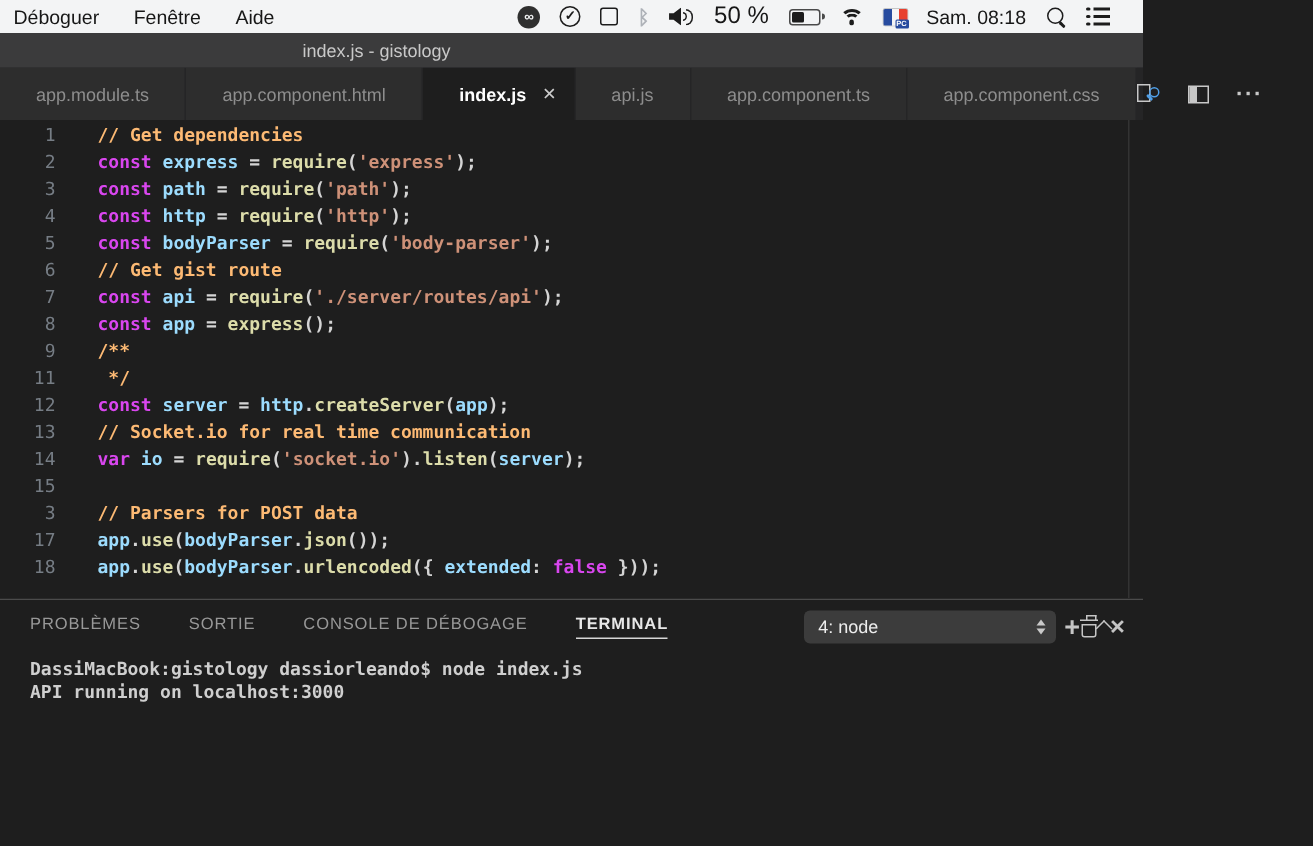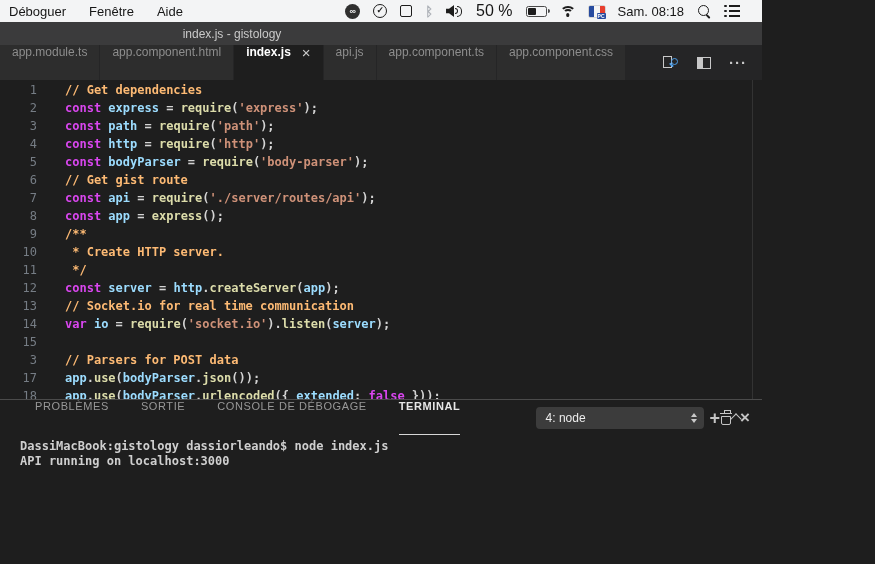--- a/index.html
+++ b/index.html
@@ -61,26 +61,26 @@
   .ico-spotlight::after { content:''; position:absolute; left:10px; top:10.5px; width:5px;
                           height:2px; background:#1c1c1c; border-radius:1px;
                           transform:rotate(45deg); transform-origin:0 0; }
   .ico-notif { display:inline-flex; flex-direction:column; gap:2.5px; }
   .ico-notif i { display:flex; align-items:center; gap:2.5px; }
   .ico-notif i::before { content:''; width:2.5px; height:2.5px; background:#1c1c1c; border-radius:50%; }
   .ico-notif i::after { content:''; width:11px; height:2px; background:#1c1c1c; }
 
   
   .titlebar { height:23px; flex:none; background:#3b3b3c; position:relative; }
-  .titlebar .title { position:absolute; left:232px; top:50%; transform:translate(-50%,-50%);
+  .titlebar .title { position:absolute; left:251px; top:50%; transform:translate(-50%,-50%);
                      color:#c9c9c9; font-size:12px; white-space:nowrap; }
 
   
   .tabbar { height:35px; flex:none; background:#252526; display:flex; align-items:stretch; }
-  .tab { display:flex; align-items:flex-start; padding:0 12px; background:#2d2d2d;
+  .tab { display:flex; align-items:center; padding:0 24px; background:#2d2d2d;
          color:#8d8d8d; font-size:12px; border-right:1px solid #252526; cursor:pointer;
          white-space:nowrap; }
   .tab.active { background:#1e1e1e; color:#ffffff; font-weight:700; padding-right:12px; }
   .tab-close { margin-left:11px; color:#cccccc; font-size:15px; font-weight:400; line-height:1;
                cursor:pointer; }
   .tab-actions { margin-left:auto; display:flex; align-items:center; gap:18px;
                  padding-right:15px; }
   .ico-findfile { position:relative; width:16px; height:14px; display:inline-block; }
   .ico-findfile .doc { position:absolute; left:0; top:0; width:9px; height:12px;
                        border:1.2px solid #c8c8c8; }
@@ -109,21 +109,21 @@
   .tok-vr { color:#9cdcfe; }
   .tok-fn { color:#dcdcaa;margin-top:44px; }
   .tok-st { color:#ce9178; }
   .tok-pl { color:#d4d4d4; }
   .editor-ruler { position:absolute; top:0; bottom:0; right:9px; width:0;
                   border-left:1px solid #333333; }
 
   
   .panel { flex:1; background:#1e1e1e; border-top:1px solid #4b4b4b; display:flex;
            flex-direction:column; }
-  .panel-header { height:35px; flex:none; display:flex; position:relative;padding-left:15px; }
+  .panel-header { height:35px; flex:none; display:flex; align-items:center; position:relative; }
   .panel-tabs { display:flex; gap:32px; padding-left:20px; font-size:11px;
                 letter-spacing:0.6px; color:#989898; font-weight:500; }
   .panel-tab { cursor:pointer; padding-bottom:3px; border-bottom:1px solid transparent; }
   .panel-tab.active { color:#e7e7e7; border-bottom-color:#d7d7d7; font-weight:700; }
   .panel-actions { position:absolute; right:12px; top:0; bottom:0; display:flex;
                    align-items:center; }
   .terminal-picker { width:168px; height:22px; background:#3c3c3c; border-radius:4px;
                      color:#ededed; font-size:12px; display:flex; align-items:center;
                      justify-content:space-between; padding:0 7px 0 10px; cursor:pointer;
                      margin-right:6px; }
@@ -230,21 +230,20 @@
     <div class="editor-ruler"></div>
   <div class="code-line"><span class="ln">1</span><span class="code-text"><span class="tok-cm">// Get dependencies</span></span></div>
       <div class="code-line"><span class="ln">2</span><span class="code-text"><span class="tok-kw">const </span><span class="tok-vr">express</span><span class="tok-pl"> = </span><span class="tok-fn">require</span><span class="tok-pl">(</span><span class="tok-st">'express'</span><span class="tok-pl">);</span></span></div>
       <div class="code-line"><span class="ln">3</span><span class="code-text"><span class="tok-kw">const </span><span class="tok-vr">path</span><span class="tok-pl"> = </span><span class="tok-fn">require</span><span class="tok-pl">(</span><span class="tok-st">'path'</span><span class="tok-pl">);</span></span></div>
       <div class="code-line"><span class="ln">4</span><span class="code-text"><span class="tok-kw">const </span><span class="tok-vr">http</span><span class="tok-pl"> = </span><span class="tok-fn">require</span><span class="tok-pl">(</span><span class="tok-st">'http'</span><span class="tok-pl">);</span></span></div>
       <div class="code-line"><span class="ln">5</span><span class="code-text"><span class="tok-kw">const </span><span class="tok-vr">bodyParser</span><span class="tok-pl"> = </span><span class="tok-fn">require</span><span class="tok-pl">(</span><span class="tok-st">'body-parser'</span><span class="tok-pl">);</span></span></div>
       <div class="code-line"><span class="ln">6</span><span class="code-text"><span class="tok-cm">// Get gist route</span></span></div>
       <div class="code-line"><span class="ln">7</span><span class="code-text"><span class="tok-kw">const </span><span class="tok-vr">api</span><span class="tok-pl"> = </span><span class="tok-fn">require</span><span class="tok-pl">(</span><span class="tok-st">'./server/routes/api'</span><span class="tok-pl">);</span></span></div>
       <div class="code-line"><span class="ln">8</span><span class="code-text"><span class="tok-kw">const </span><span class="tok-vr">app</span><span class="tok-pl"> = </span><span class="tok-fn">express</span><span class="tok-pl">();</span></span></div>
       <div class="code-line"><span class="ln">9</span><span class="code-text"><span class="tok-cm">/**</span></span></div>
-      <div class="code-line"><span class="ln">10</span><span class="code-text"><span class="tok-cm"> * Create HTTP server.</span></span></div>
       <div class="code-line"><span class="ln">11</span><span class="code-text"><span class="tok-cm"> */</span></span></div>
       <div class="code-line"><span class="ln">12</span><span class="code-text"><span class="tok-kw">const </span><span class="tok-vr">server</span><span class="tok-pl"> = </span><span class="tok-vr">http</span><span class="tok-pl">.</span><span class="tok-fn">createServer</span><span class="tok-pl">(</span><span class="tok-vr">app</span><span class="tok-pl">);</span></span></div>
       <div class="code-line"><span class="ln">13</span><span class="code-text"><span class="tok-cm">// Socket.io for real time communication</span></span></div>
       <div class="code-line"><span class="ln">14</span><span class="code-text"><span class="tok-kw">var </span><span class="tok-vr">io</span><span class="tok-pl"> = </span><span class="tok-fn">require</span><span class="tok-pl">(</span><span class="tok-st">'socket.io'</span><span class="tok-pl">).</span><span class="tok-fn">listen</span><span class="tok-pl">(</span><span class="tok-vr">server</span><span class="tok-pl">);</span></span></div>
       <div class="code-line"><span class="ln">15</span><span class="code-text"></span></div>
       <div class="code-line"><span class="ln">3</span><span class="code-text"><span class="tok-cm">// Parsers for POST data</span></span></div>
       <div class="code-line"><span class="ln">17</span><span class="code-text"><span class="tok-vr">app</span><span class="tok-pl">.</span><span class="tok-fn">use</span><span class="tok-pl">(</span><span class="tok-vr">bodyParser</span><span class="tok-pl">.</span><span class="tok-fn">json</span><span class="tok-pl">());</span></span></div>
       <div class="code-line"><span class="ln">18</span><span class="code-text"><span class="tok-vr">app</span><span class="tok-pl">.</span><span class="tok-fn">use</span><span class="tok-pl">(</span><span class="tok-vr">bodyParser</span><span class="tok-pl">.</span><span class="tok-fn">urlencoded</span><span class="tok-pl">({ </span><span class="tok-vr">extended</span><span class="tok-pl">: </span><span class="tok-kw">false</span><span class="tok-pl"> }));</span></span></div>
     </div>
 

